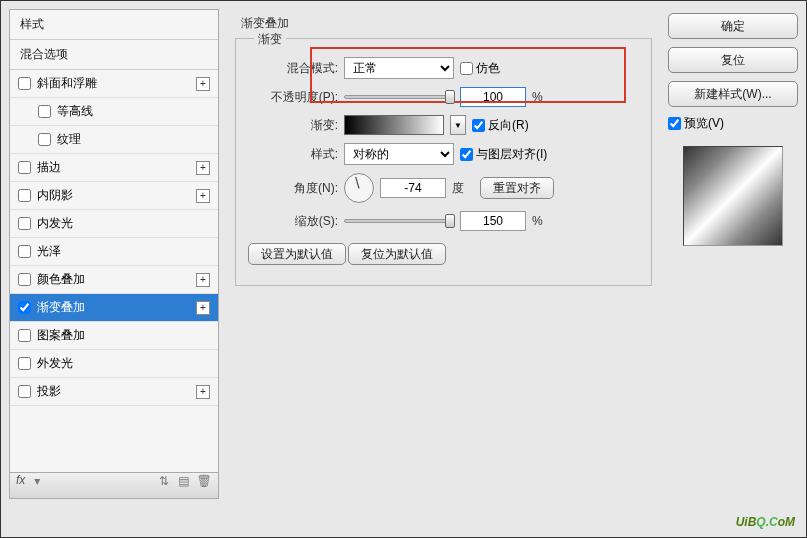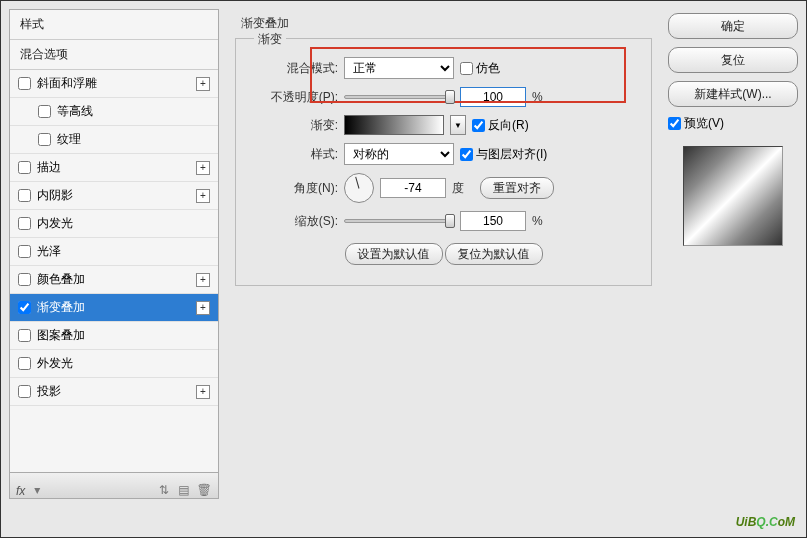--- a/index.html
+++ b/index.html
@@ -9,43 +9,43 @@
 .titlebar-text{color:#fff;font-size:13px}
 .close-btn{width:45px;height:20px;background:linear-gradient(#d9573b,#c23720);color:#fff;display:flex;align-items:center;justify-content:center;border:1px solid #8b2815;border-radius:0 0 3px 3px;margin-right:6px;font-size:11px;cursor:pointer}
 .body-area{display:flex;height:calc(100% - 30px);padding:8px;gap:6px}
 .left-panel{width:210px;background:#f5f5f5;border:1px solid #aaa;display:flex;flex-direction:column}
 .section-header{padding:6px 10px;border-bottom:1px solid #ccc;color:#222}
 .style-item{display:flex;align-items:center;padding:5px 8px;border-bottom:1px solid #e0e0e0;position:relative;cursor:pointer}
 .style-item.indent{padding-left:28px}
 .style-item input[type=checkbox]{margin-right:6px}
 .style-item .plus{position:absolute;right:8px;top:50%;transform:translateY(-50%);width:14px;height:14px;border:1px solid #888;background:#fff;display:flex;align-items:center;justify-content:center;font-size:10px;line-height:1;color:#333}
 .style-item.selected{background:#2d7dd2;color:#fff}
-.left-footer{margin-top:auto;height:26px;background:linear-gradient(#f0f0f0,#d8d8d8);border-top:1px solid #aaa;display:flex;align-items:flex-end;padding:0 6px;gap:4px}
+.left-footer{margin-top:auto;height:26px;background:linear-gradient(#f0f0f0,#d8d8d8);border-top:1px solid #aaa;display:flex;align-items:flex-start;padding:0 6px;gap:4px}
 .fx-label{font-style:italic;color:#555}
 .footer-icon{width:16px;height:16px;display:flex;align-items:center;justify-content:center;color:#777}
 .center-panel{flex:1;padding:4px 10px;position:relative}
 .group-title{color:#333;padding:2px 6px}
 .fieldset{border:1px solid #bbb;margin-top:4px;padding:10px 12px 20px 12px;position:relative}
 .fieldset-label{position:absolute;top:-8px;left:18px;background:#e8e8e8;padding:0 4px;color:#333}
 .row{display:flex;align-items:center;margin:8px 0;gap:6px}
 .row-label{width:90px;text-align:right;color:#333}
 select.drop{height:22px;border:1px solid #999;background:#fff;padding:0 4px}
 .drop-wide{width:110px}
 .grad-swatch{width:100px;height:20px;border:1px solid #666;background:linear-gradient(to right,#000,#fff);display:inline-block}
 .drop-arrow{width:16px;height:20px;border:1px solid #888;background:linear-gradient(#fff,#ddd);display:flex;align-items:center;justify-content:center;font-size:8px}
 .cb{display:flex;align-items:center;gap:3px}
 .cb input{margin:0}
 .slider{width:110px;height:4px;background:#ccc;border:1px solid #999;position:relative;border-radius:2px}
 .slider-thumb{position:absolute;width:10px;height:14px;background:linear-gradient(#fff,#ccc);border:1px solid #666;top:-6px;border-radius:2px}
 input.ninput{width:66px;height:20px;border:1px solid #999;text-align:center;padding:0 2px}
 .unit{color:#333}
 .angle-dial{width:30px;height:30px;border:1px solid #888;border-radius:50%;background:#f5f5f5;position:relative}
 .angle-dial::after{content:"";position:absolute;width:12px;height:1px;background:#333;top:50%;left:50%;transform-origin:left center;transform:rotate(254deg)}
-.btn{height:22px;padding:0 12px;background:linear-gradient(#fdfdfd,#e2e2e2);border:1px solid #888;border-radius:10px;cursor:pointer;color:#222}
-.btn-row{display:flex;gap:2px;justify-content:center;margin-top:12px}
+.btn{height:22px;padding:0 12px;background:linear-gradient(#fdfdfd,#e2e2e2);border:1px solid #888;border-radius:5px;cursor:pointer;color:#222}
+.btn-row{display:flex;gap:2px;margin-top:12px}
 .highlight-box{position:absolute;border:2px solid #d43a28;pointer-events:none}
 .right-panel{width:130px;display:flex;flex-direction:column;gap:8px;padding-top:4px}
 .right-panel .btn{width:100%;height:26px}
 .preview-box{width:100px;height:100px;margin:6px auto 0;border:1px inset #999;background:linear-gradient(135deg,#333 0%,#888 25%,#fff 50%,#888 75%,#333 100%)}
 .watermark{position:absolute;bottom:6px;right:12px;font-size:22px;font-weight:bold;font-style:italic}
 .w1{color:#4d7c0f}.w2{color:#4ab54a}
 </style>
 </head>
 <body>
 

